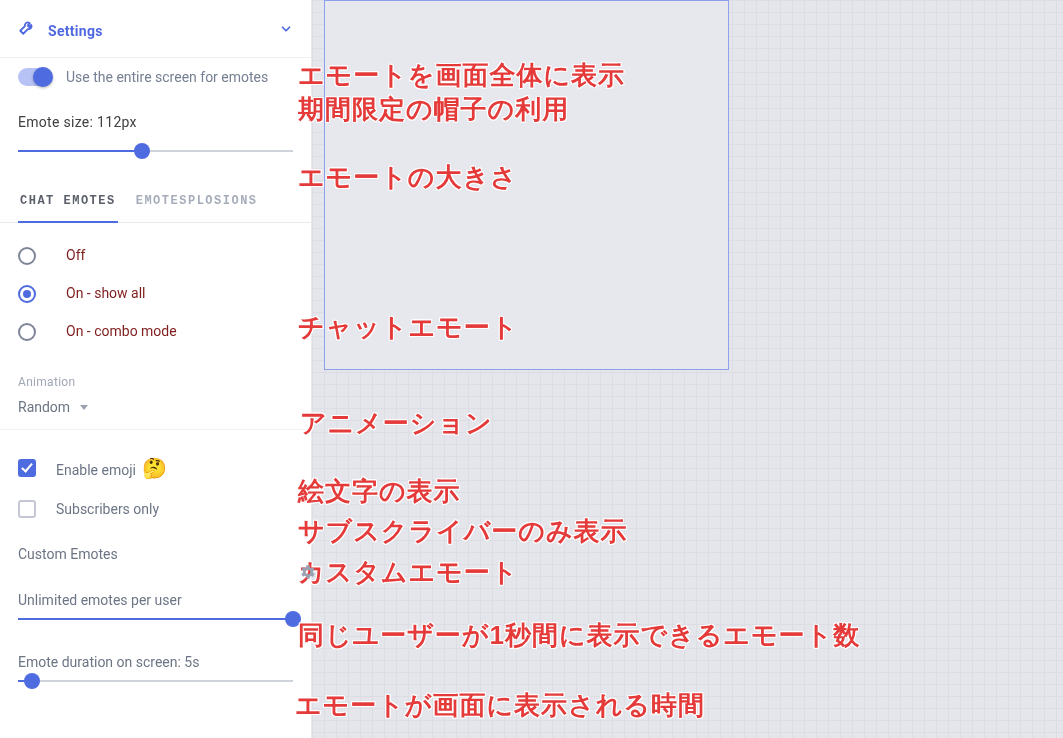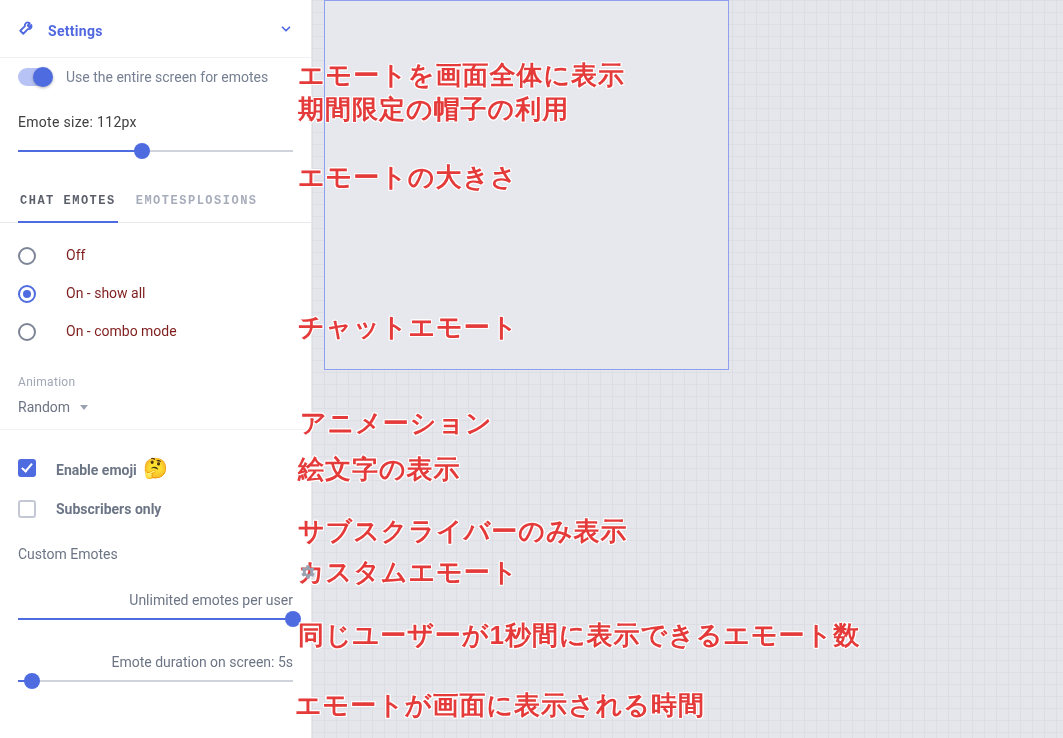--- a/index.html
+++ b/index.html
@@ -113,35 +113,35 @@
     padding: 18px 18px 4px 18px;
     font-size: 12px; color: #a0a7b5; letter-spacing: .3px;
   }
   .select-row {
     display: flex; align-items: center; gap: 10px;
     padding: 6px 18px 14px 18px; color: #6c7585; cursor: pointer;
     border-bottom: 1px solid #f1f2f5; margin-bottom: 16px;
   }
   .check-row {
     display: flex; align-items: center; gap: 20px;
-    padding: 10px 18px; color: #6c7585; font-weight: bold;
+    padding: 10px 18px; color: #6c7585;
   }
   .checkbox {
     width: 18px; height: 18px; border: 2px solid #c3c8d4; border-radius: 3px;
     position: relative; flex: 0 0 18px; cursor: pointer;
   }
   .checkbox.checked { background: #4f6be0; border-color: #4f6be0; }
   .checkbox.checked::after {
     content:""; position:absolute; left:4px; top:0px; width:4px; height:9px;
     border: solid #fff; border-width: 0 2px 2px 0; transform: rotate(40deg);
   }
   .custom-head {
     padding: 18px 18px 8px 18px; color: #6c7585; display:flex; gap:8px;
   }
-  .slider-label { padding: 22px 18px 0 18px; color: #6c7585; text-align: right; }
+  .slider-label { padding: 22px 18px 0 18px; color: #6c7585; }
   
   .canvas {
     flex: 1;
     position: relative;
     background-color: #e4e6eb;
     background-image:
       linear-gradient(#dcdee4 1px, transparent 1px),
       linear-gradient(90deg, #dcdee4 1px, transparent 1px);
     background-size: 12px 12px;
   }
@@ -278,17 +278,17 @@
   <svg width="16" height="16" viewBox="0 0 24 24" fill="#9aa1b1">
       <path d="M19.4 13a7.8 7.8 0 0 0 .1-1 7.8 7.8 0 0 0-.1-1l2.1-1.6a.5.5 0 0 0 .1-.6l-2-3.4a.5.5 0 0 0-.6-.2l-2.5 1a7.6 7.6 0 0 0-1.7-1l-.4-2.6A.5.5 0 0 0 14 2h-4a.5.5 0 0 0-.5.4L9.1 5a7.6 7.6 0 0 0-1.7 1l-2.5-1a.5.5 0 0 0-.6.2l-2 3.4a.5.5 0 0 0 .1.6L4.5 11a7.8 7.8 0 0 0-.1 1 7.8 7.8 0 0 0 .1 1l-2.1 1.6a.5.5 0 0 0-.1.6l2 3.4a.5.5 0 0 0 .6.2l2.5-1a7.6 7.6 0 0 0 1.7 1l.4 2.6A.5.5 0 0 0 10 22h4a.5.5 0 0 0 .5-.4l.4-2.6a7.6 7.6 0 0 0 1.7-1l2.5 1a.5.5 0 0 0 .6-.2l2-3.4a.5.5 0 0 0-.1-.6ZM12 15.5A3.5 3.5 0 1 1 15.5 12 3.5 3.5 0 0 1 12 15.5Z"></path>
     </svg>
 </span>
 
 <div class="annotation" style="left:298px; top:58px">エモートを画面全体に表示</div>
 <div class="annotation" style="left:298px; top:92px">期間限定の帽子の利用</div>
 <div class="annotation" style="left:298px; top:160px">エモートの大きさ</div>
 <div class="annotation" style="left:298px; top:310px">チャットエモート</div>
 <div class="annotation" style="left:300px; top:406px">アニメーション</div>
-<div class="annotation" style="left:298px; top:452px">絵文字の表示</div>
+<div class="annotation" style="left:298px; top:474px">絵文字の表示</div>
 <div class="annotation" style="left:298px; top:514px">サブスクライバーのみ表示</div>
 <div class="annotation" style="left:298px; top:555px">カスタムエモート</div>
 <div class="annotation" style="left:298px; top:618px">同じユーザーが1秒間に表示できるエモート数</div>
 <div class="annotation" style="left:295px; top:688px">エモートが画面に表示される時間</div>
 
 </body></html>

